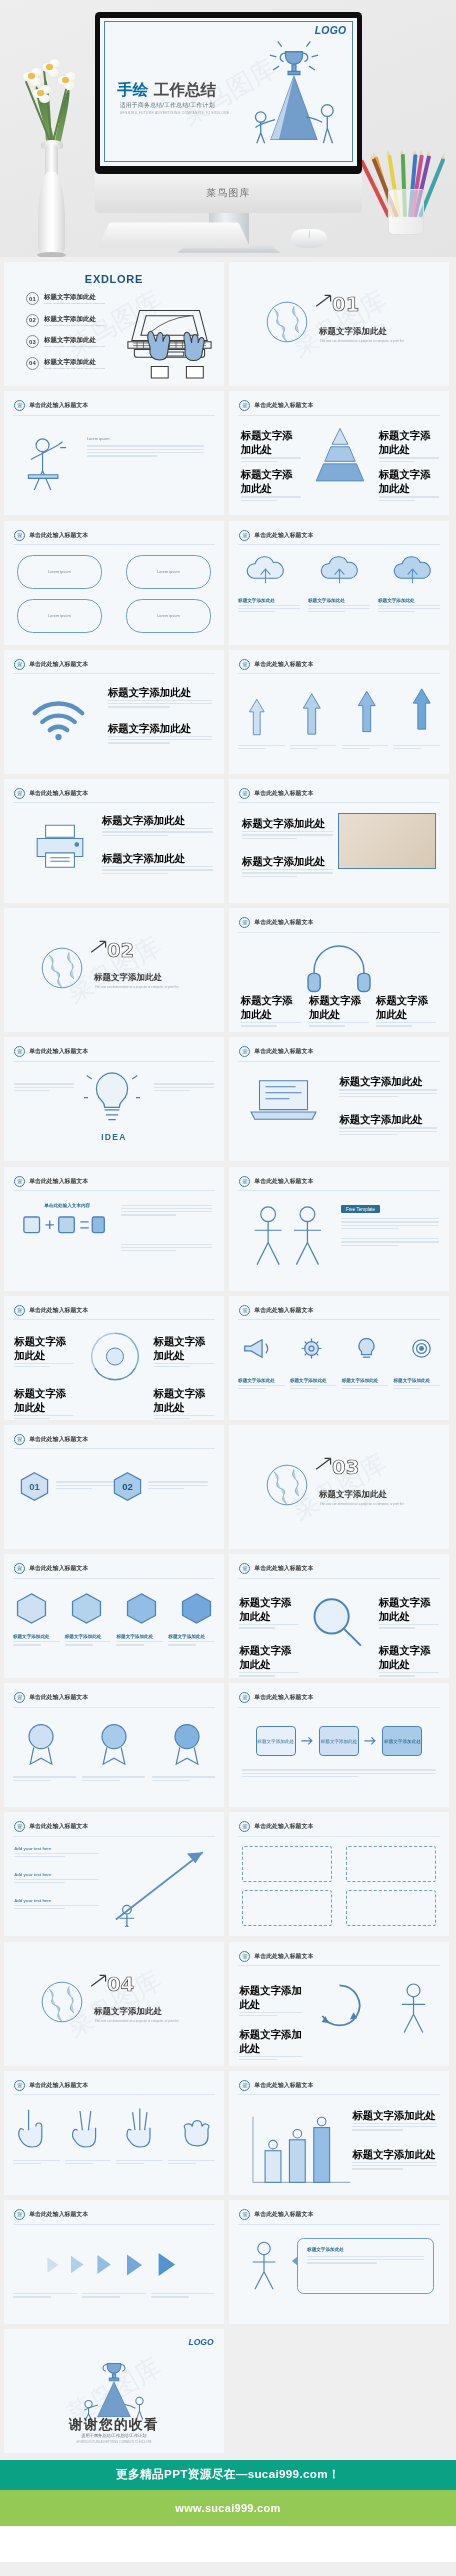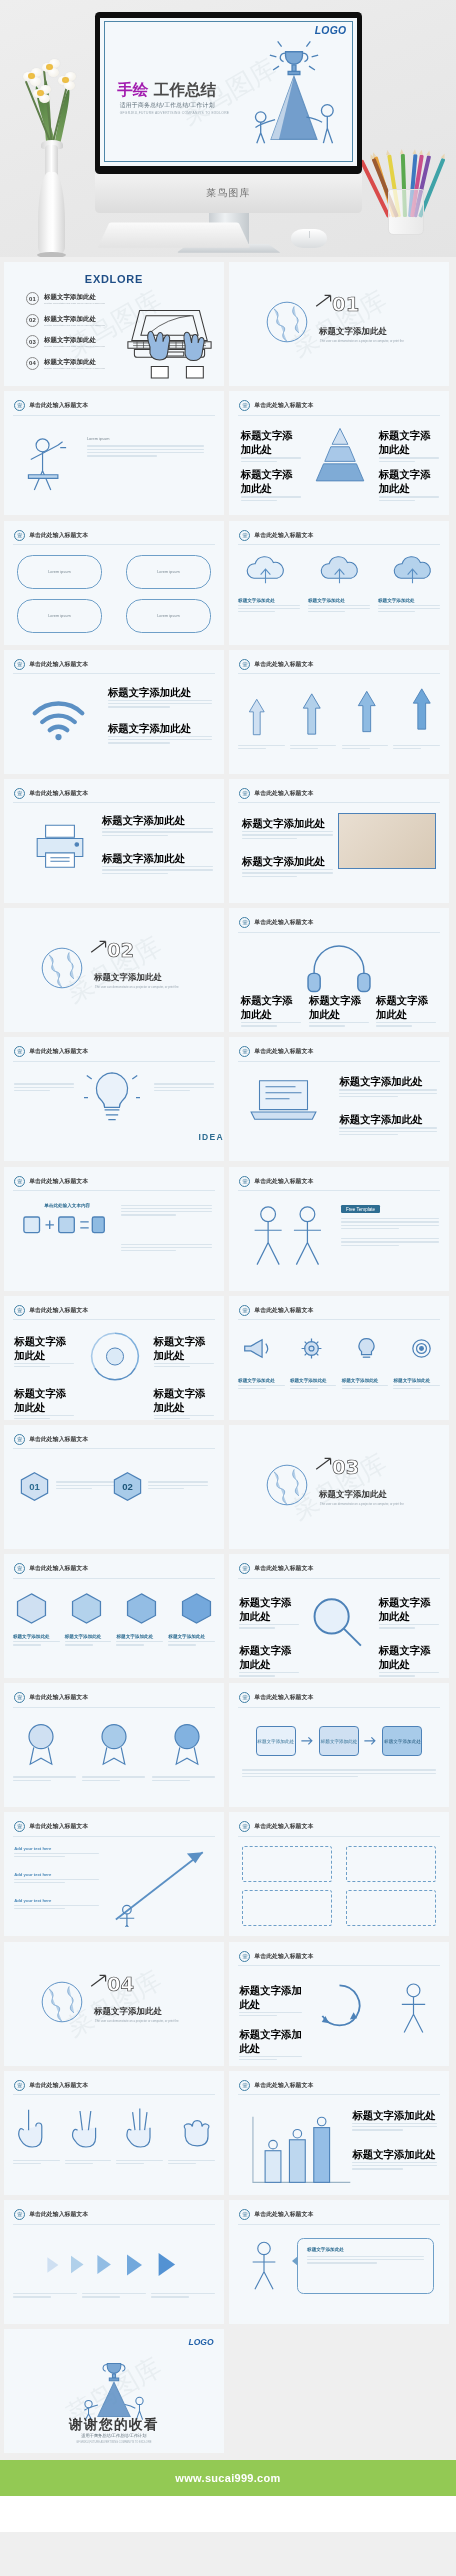--- a/index.html
+++ b/index.html
@@ -75,21 +75,21 @@
   .slide .frame { position:absolute; inset:3.9px; border:0.7px solid #4e86a8; }
   .wm { position:absolute; left:50%; top:50%; transform:translate(-50%,-50%) rotate(-30deg);
     font-size:26px; color:rgba(175,185,195,.16); font-family:"DejaVu Serif",serif;
     white-space:nowrap; pointer-events:none; }
 
   
   .hero-logo { position:absolute; right:10.4px; top:7.8px; font-size:10.4px; font-weight:bold;
     color:#1f5fa8; letter-spacing:0.3px; font-style:italic; }
   .hero-title { position:absolute; left:17px; top:62px; font-size:15.6px; font-weight:bold;
     color:#4a4a4a; font-family:"DejaVu Sans",sans-serif; white-space:nowrap; }
-  .hero-title b { color:#a21caf; }
+  .hero-title b { color:#0369a1; }
   .hero-sub { position:absolute; left:19.5px; top:83px; font-size:5.9px; color:#5b6b76; letter-spacing:0.2px; }
   .hero-sub2 { position:absolute; left:19.5px; top:93px; font-size:3.3px; color:#9aa7b1; letter-spacing:0.3px; }
   .hero-art { position:absolute; right:14.3px; top:22px; width:98px; height:111px; }
 
   
   .grid { width:456px; padding:0; display:flex; flex-wrap:wrap; gap:5.2px 5.2px;
     padding:5.2px 3.9px 6.5px 3.9px; background:#efefef; }
   .thumb { width:220px; height:124px; background:#f4f8fb; position:relative; overflow:hidden; }
 
   .t-head { position:absolute; left:10.4px; top:9px; display:flex; align-items:center; gap:3.9px; }
@@ -610,21 +610,21 @@
       <div class="t-line"></div>
       <div style="position:absolute;left:80px;top:31px;">
         <svg viewBox="0 0 90 104" width="56" height="64">
             <g stroke="#4d82b8" stroke-width="2" fill="none">
           <path d="M45 8 a26 26 0 0 1 16 46 q-4 4 -4 10 h-24 q0 -6 -4 -10 a26 26 0 0 1 16 -46z" fill="#eaf2fa"></path>
           <path d="M33 68 h24 M35 76 h20 M39 84 h12"></path>
           <path d="M45 0 v-8 M12 18 l-8 -6 M78 18 l8 -6 M6 48 h-8 M84 48 h8"></path>
             </g>
           </svg>
       </div>
-      <div style="position:absolute;left:0;right:0;top:95px;text-align:right;font-size:8.5px;font-weight:bold;color:#2e6d92;letter-spacing:1.3px;">IDEA</div>
+      <div style="position:absolute;left:0;right:0;top:95px;text-align:center;font-size:8.5px;font-weight:bold;color:#2e6d92;letter-spacing:1.3px;">IDEA</div>
       <div style="position:absolute;left:10.4px;top:46px;width:60px;">
           <div class="ln"></div>
           <div class="ln"></div>
           <div class="ln s"></div>
         </div>
       <div style="position:absolute;right:10.4px;top:46px;width:60px;">
           <div class="ln"></div>
           <div class="ln"></div>
           <div class="ln s"></div>
         </div>
@@ -1274,19 +1274,22 @@
             </g>
           </svg>
       </div>
       <div style="position:absolute;left:0;right:0;top:87px;text-align:center;" class="thanks-title">谢谢您的收看</div>
       <div style="position:absolute;left:0;right:0;top:104px;text-align:center;font-size:4.2px;color:#5b6b76;">适用于商务总结/工作总结/工作计划</div>
       <div style="position:absolute;left:0;right:0;top:112px;text-align:center;font-size:2.6px;color:#a2aeb7;">GFGRJKU,FUTURE ADVERTISING COMPANYIS TO  EXDLORE</div>
     </div>
 
   </div>
 
+  <div class="banner-teal">
+    <span>更多精品PPT资源尽在—sucai999.com！</span>
+  </div>
   <div class="banner-green">
     <span>www.sucai999.com</span>
   </div>
   <div class="tail"></div>
 
 </div>
 
 
 </body></html>

